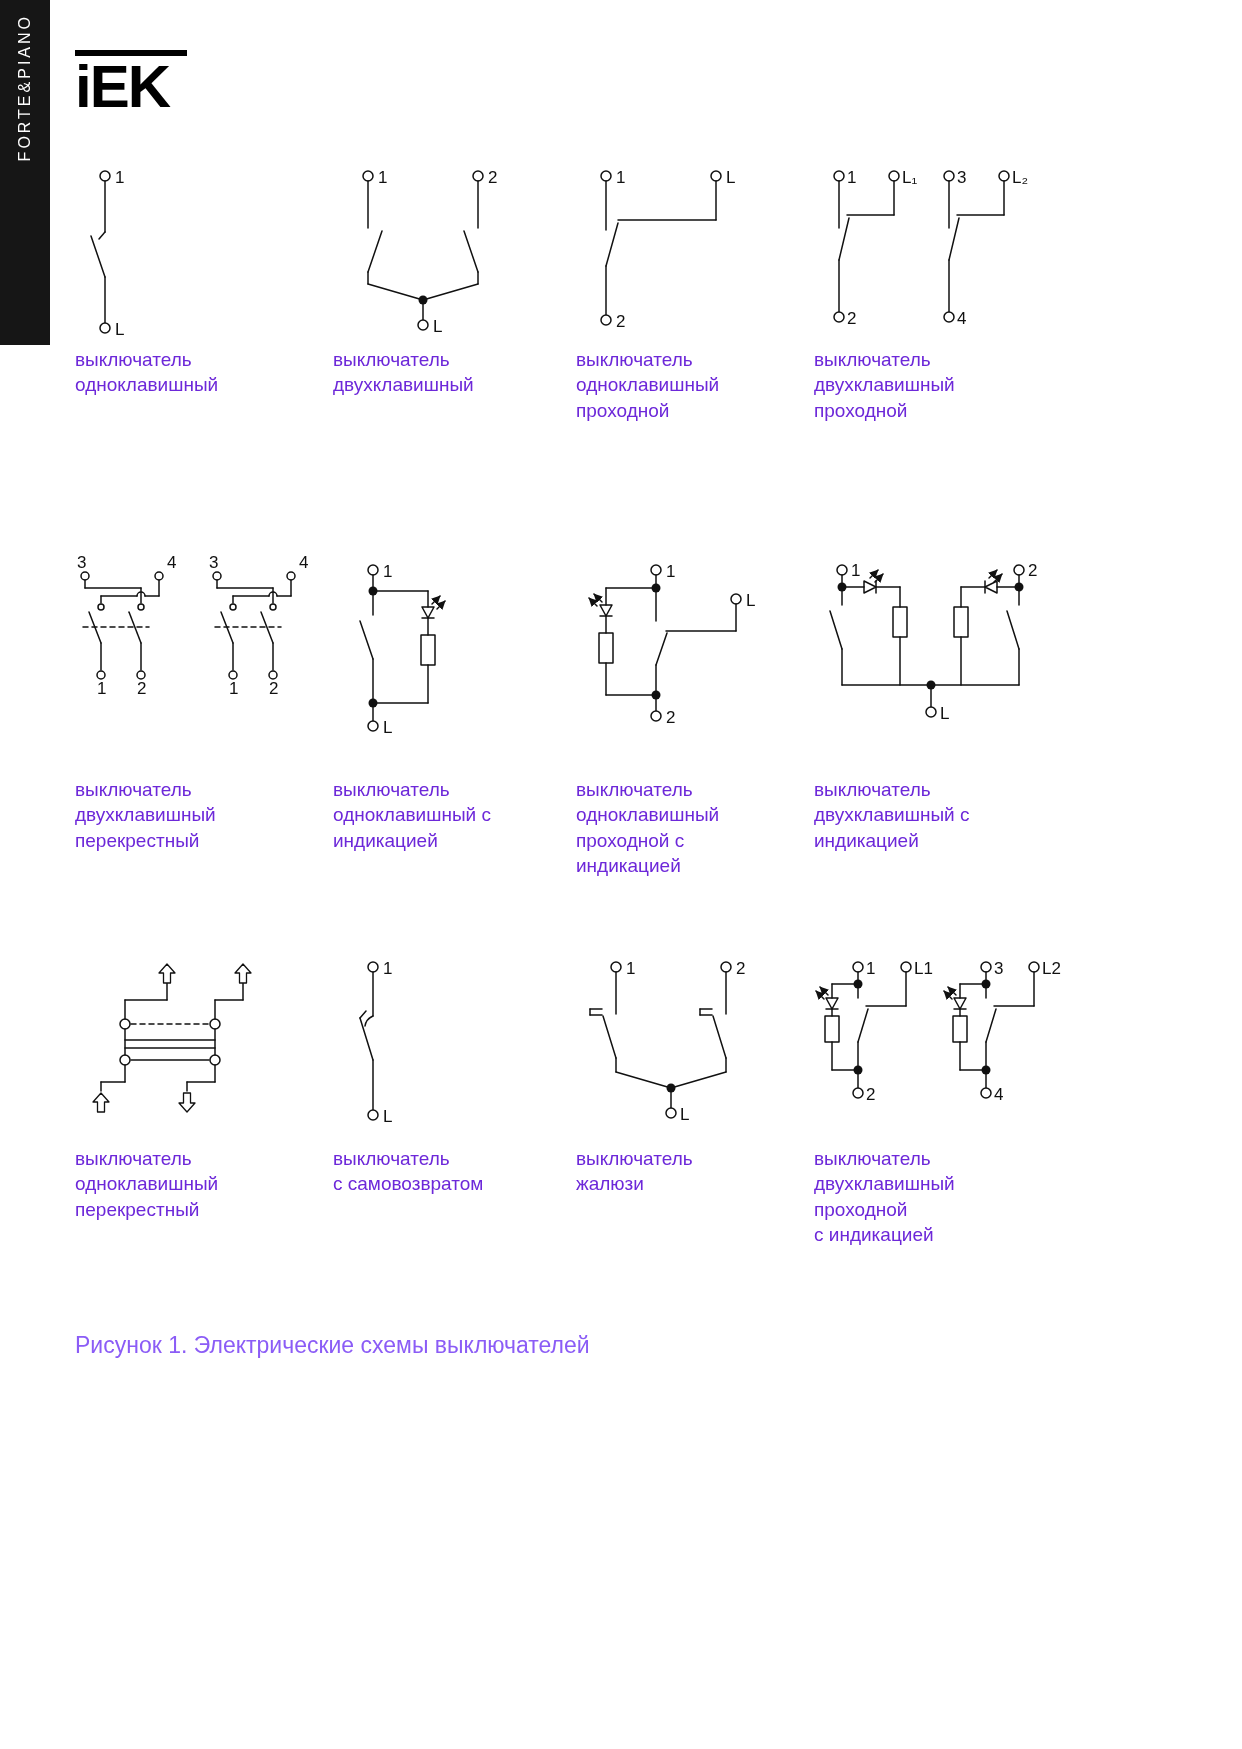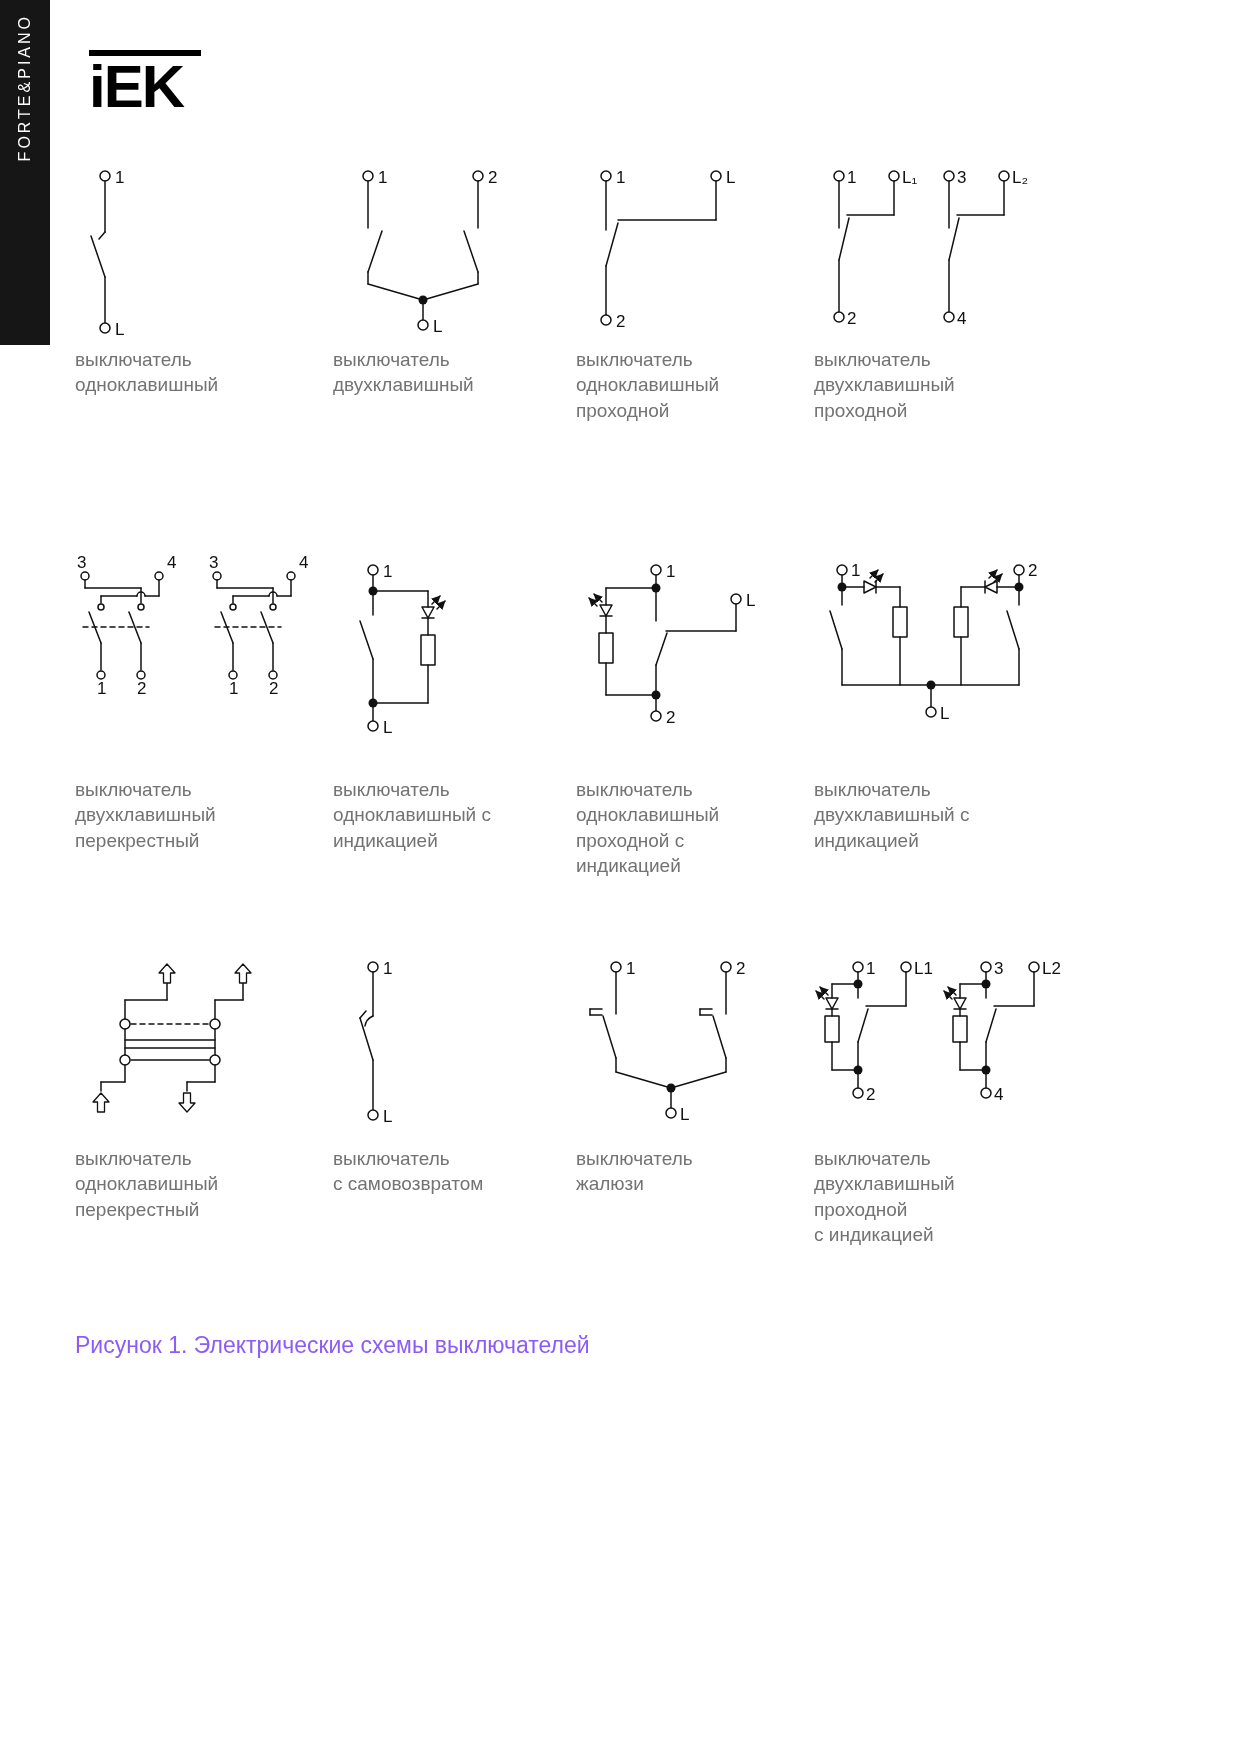--- a/index.html
+++ b/index.html
@@ -12,37 +12,37 @@
   .sidebar{
     position:absolute;left:0;top:0;width:50px;height:345px;background:#161616;
     display:flex;align-items:flex-start;justify-content:center;padding-top:14px;box-sizing:border-box;
   }
   .sidebar span{
     writing-mode:vertical-rl;transform:rotate(180deg);
     color:#fff;font-size:16px;letter-spacing:3px;font-weight:500;
   }
   
   .logo{
-    position:absolute;left:89px;top:50px;width:112px;
+    position:absolute;left:75px;top:50px;width:112px;
     border-top:6px solid #000;padding-top:0px;
   }
   .logo .brand{
     font-size:60px;font-weight:800;letter-spacing:-2px;line-height:1.02;color:#000;
   }
   
   .content{position:absolute;left:75px;top:160px;width:1100px;}
   .row{position:absolute;left:0;display:grid;grid-template-columns:258px 243px 238px 303px;}
   .row1{top:0;}
   .row2{top:395px;}
   .row3{top:792px;}
   .dwrap{height:185px;}
   .row2 .dwrap{height:220px;}
   .row3 .dwrap{height:192px;}
   .cap{
-    font-size:19px;line-height:1.34;white-space:pre-line;color:#737373;margin-top:2px;
+    font-size:19px;line-height:1.34;white-space:pre-line;color:#6d28d9;margin-top:2px;
   }
   .figcaption{
     position:absolute;left:0;top:1172px;font-size:23px;color:#8b5cf6;
   }
   
   .schem line,.schem path,.schem polygon,.schem rect{
     stroke:#111;stroke-width:1.5;fill:none;stroke-linecap:round;stroke-linejoin:round;
   }
   .schem circle.term{stroke:#111;stroke-width:1.5;fill:#fff;}
   .schem circle.node{fill:#111;stroke:none;}

